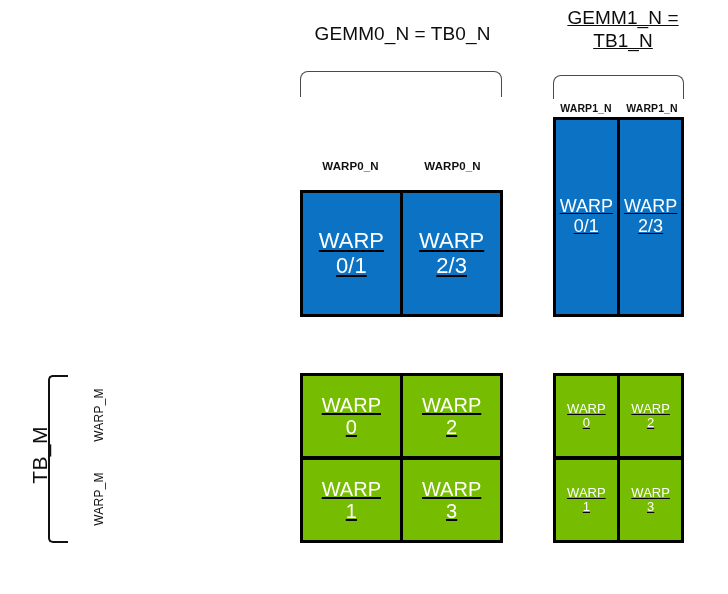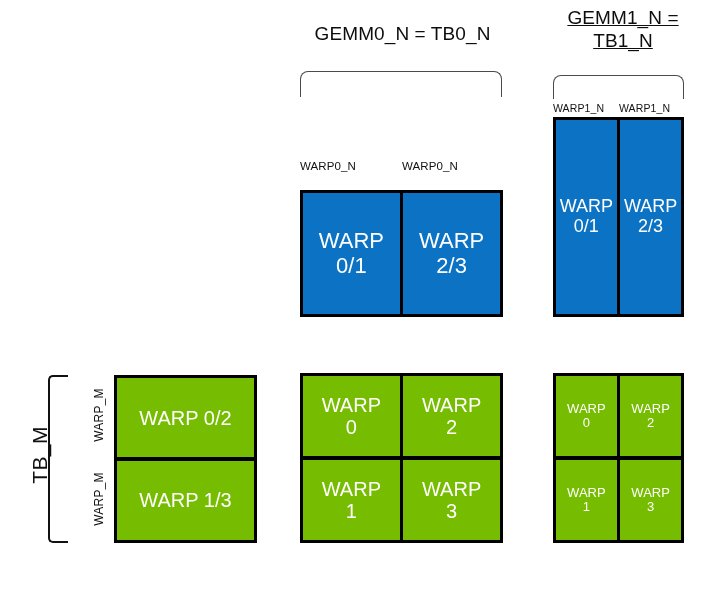--- a/index.html
+++ b/index.html
@@ -47,22 +47,24 @@
     border-bottom: 2px solid #111111;
     border-top-left-radius: 5px;
     border-bottom-left-radius: 5px;
     box-sizing: border-box;
   }
 
   
   .tick-label {
     font-size: 11.5px;
     color: #111111;
+    text-align: center;
     white-space: nowrap;
     letter-spacing: 0.1px;
+    font-weight: bold;
   }
   .tick-label.sm { font-size: 10.5px; }
 
   
   .vlabel {
     font-size: 12px;
     color: #111111;
     white-space: nowrap;
     transform-origin: 50% 50%;
     transform: rotate(-90deg);
@@ -75,20 +77,21 @@
   }
 
   
   .grid-box {
     box-sizing: border-box;
     border: 3.5px solid #000000;
     display: flex;
     flex-direction: column;
     background: #000000;
     gap: 3.5px;
+    text-decoration: underline;
   }
   .grid-row {
     display: flex;
     flex: 1 1 0;
     gap: 3.5px;
     min-height: 0;
   }
   .cell {
     flex: 1 1 0;
     min-width: 0;
@@ -146,28 +149,20 @@
 2/3</div>
     </div>
   </div>
 
   <div class="abs vbracket" style="left:48px; top:375px; width:20px; height:168px;"></div>
   <div class="abs vlabel big" style="left:-10px; top:443px; width:100px;">TB_M</div>
 
   <div class="abs vlabel" style="left:57px; top:408px; width:84px;">WARP_M</div>
   <div class="abs vlabel" style="left:57px; top:492px; width:84px;">WARP_M</div>
 
-  <div class="abs grid-box" style="left:114px; top:375px; width:143px; height:168px;">
-    <div class="grid-row">
-      <div class="cell green f20">WARP 0/2</div>
-    </div>
-    <div class="grid-row">
-      <div class="cell green f20">WARP 1/3</div>
-    </div>
-  </div>
 
   <div class="abs grid-box" style="left:300px; top:373px; width:203px; height:170px;">
     <div class="grid-row">
       <div class="cell green f20">WARP
 0</div>
       <div class="cell green f20">WARP
 2</div>
     </div>
     <div class="grid-row">
       <div class="cell green f20">WARP

